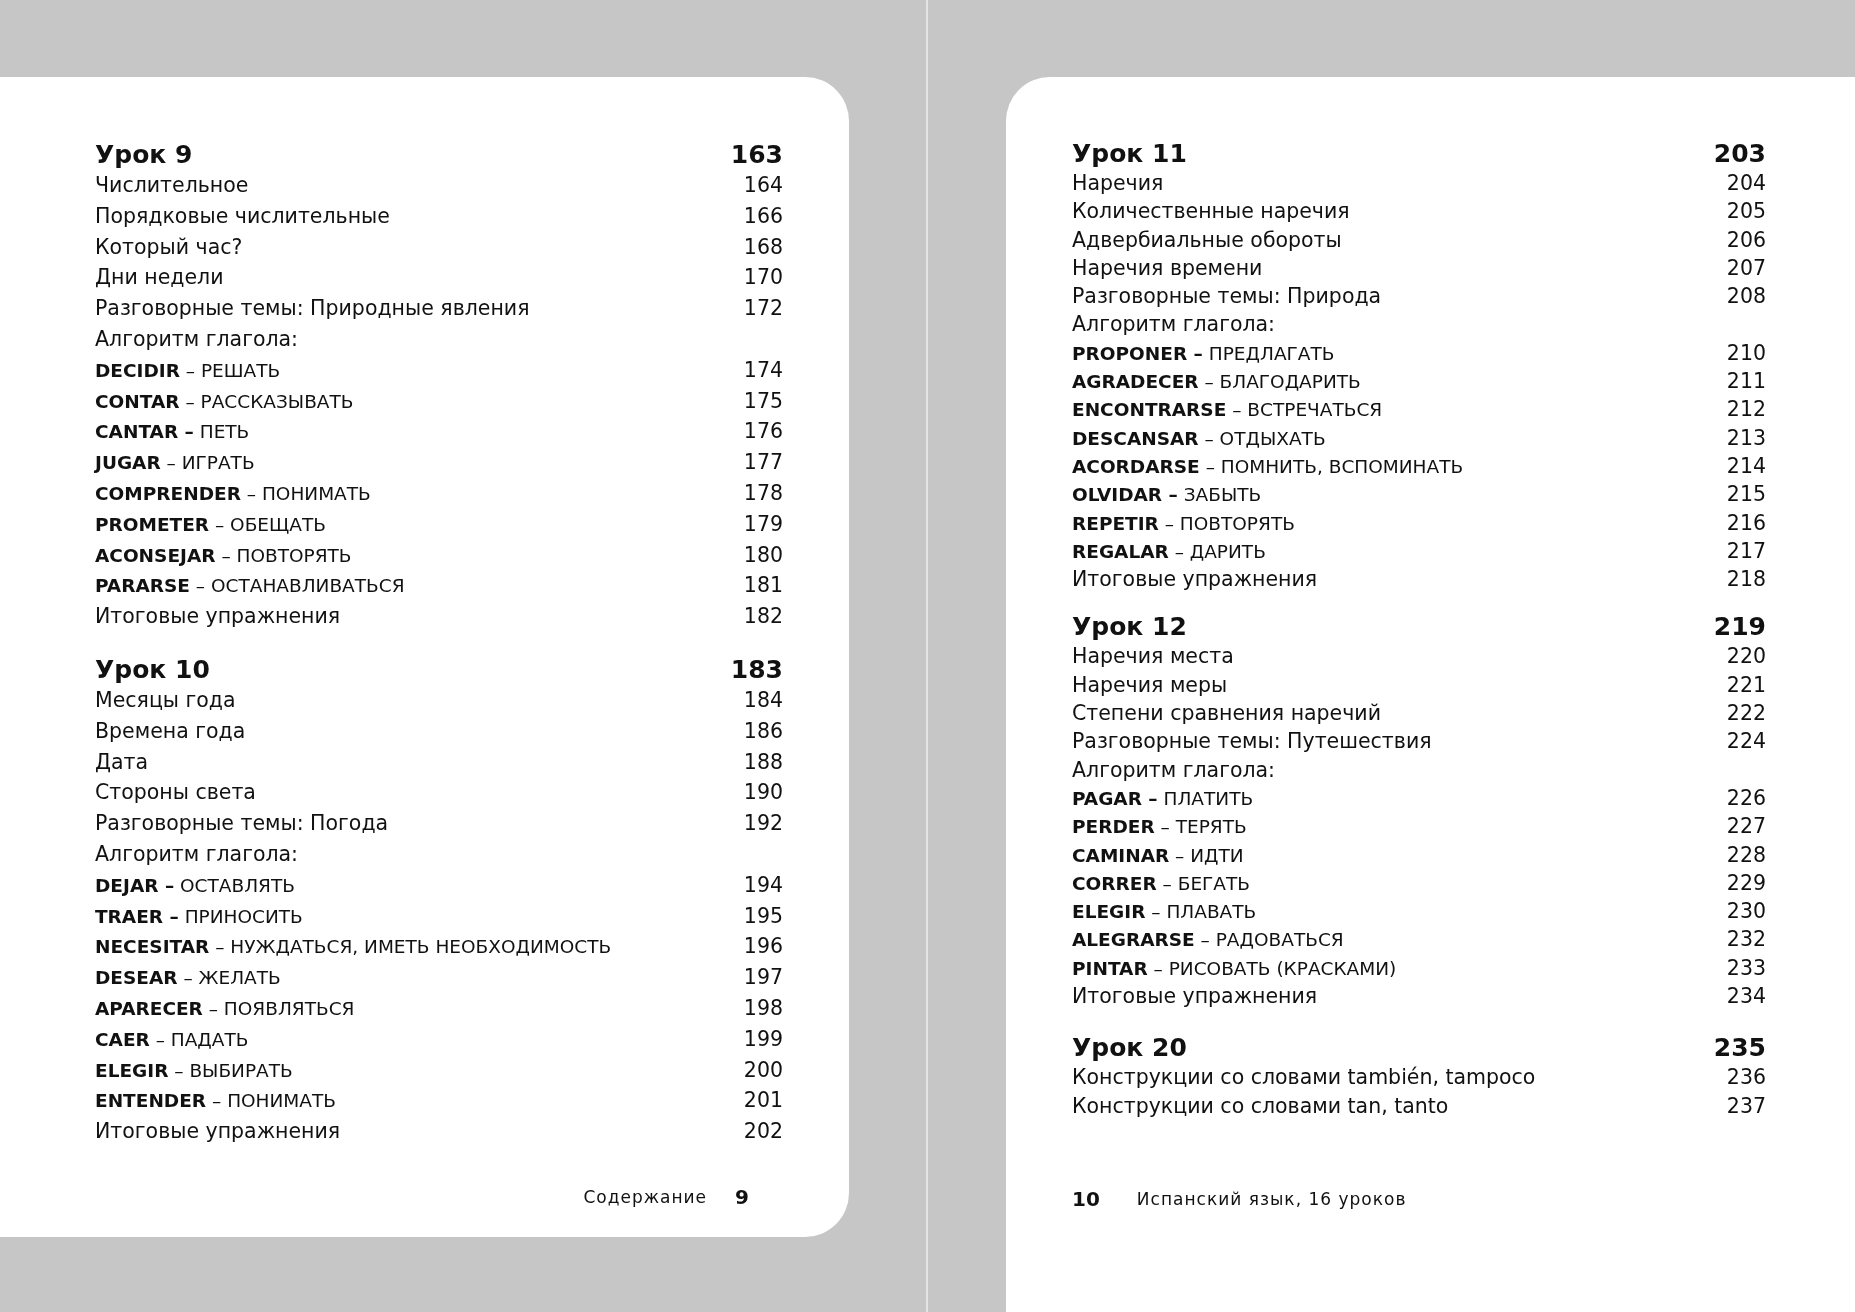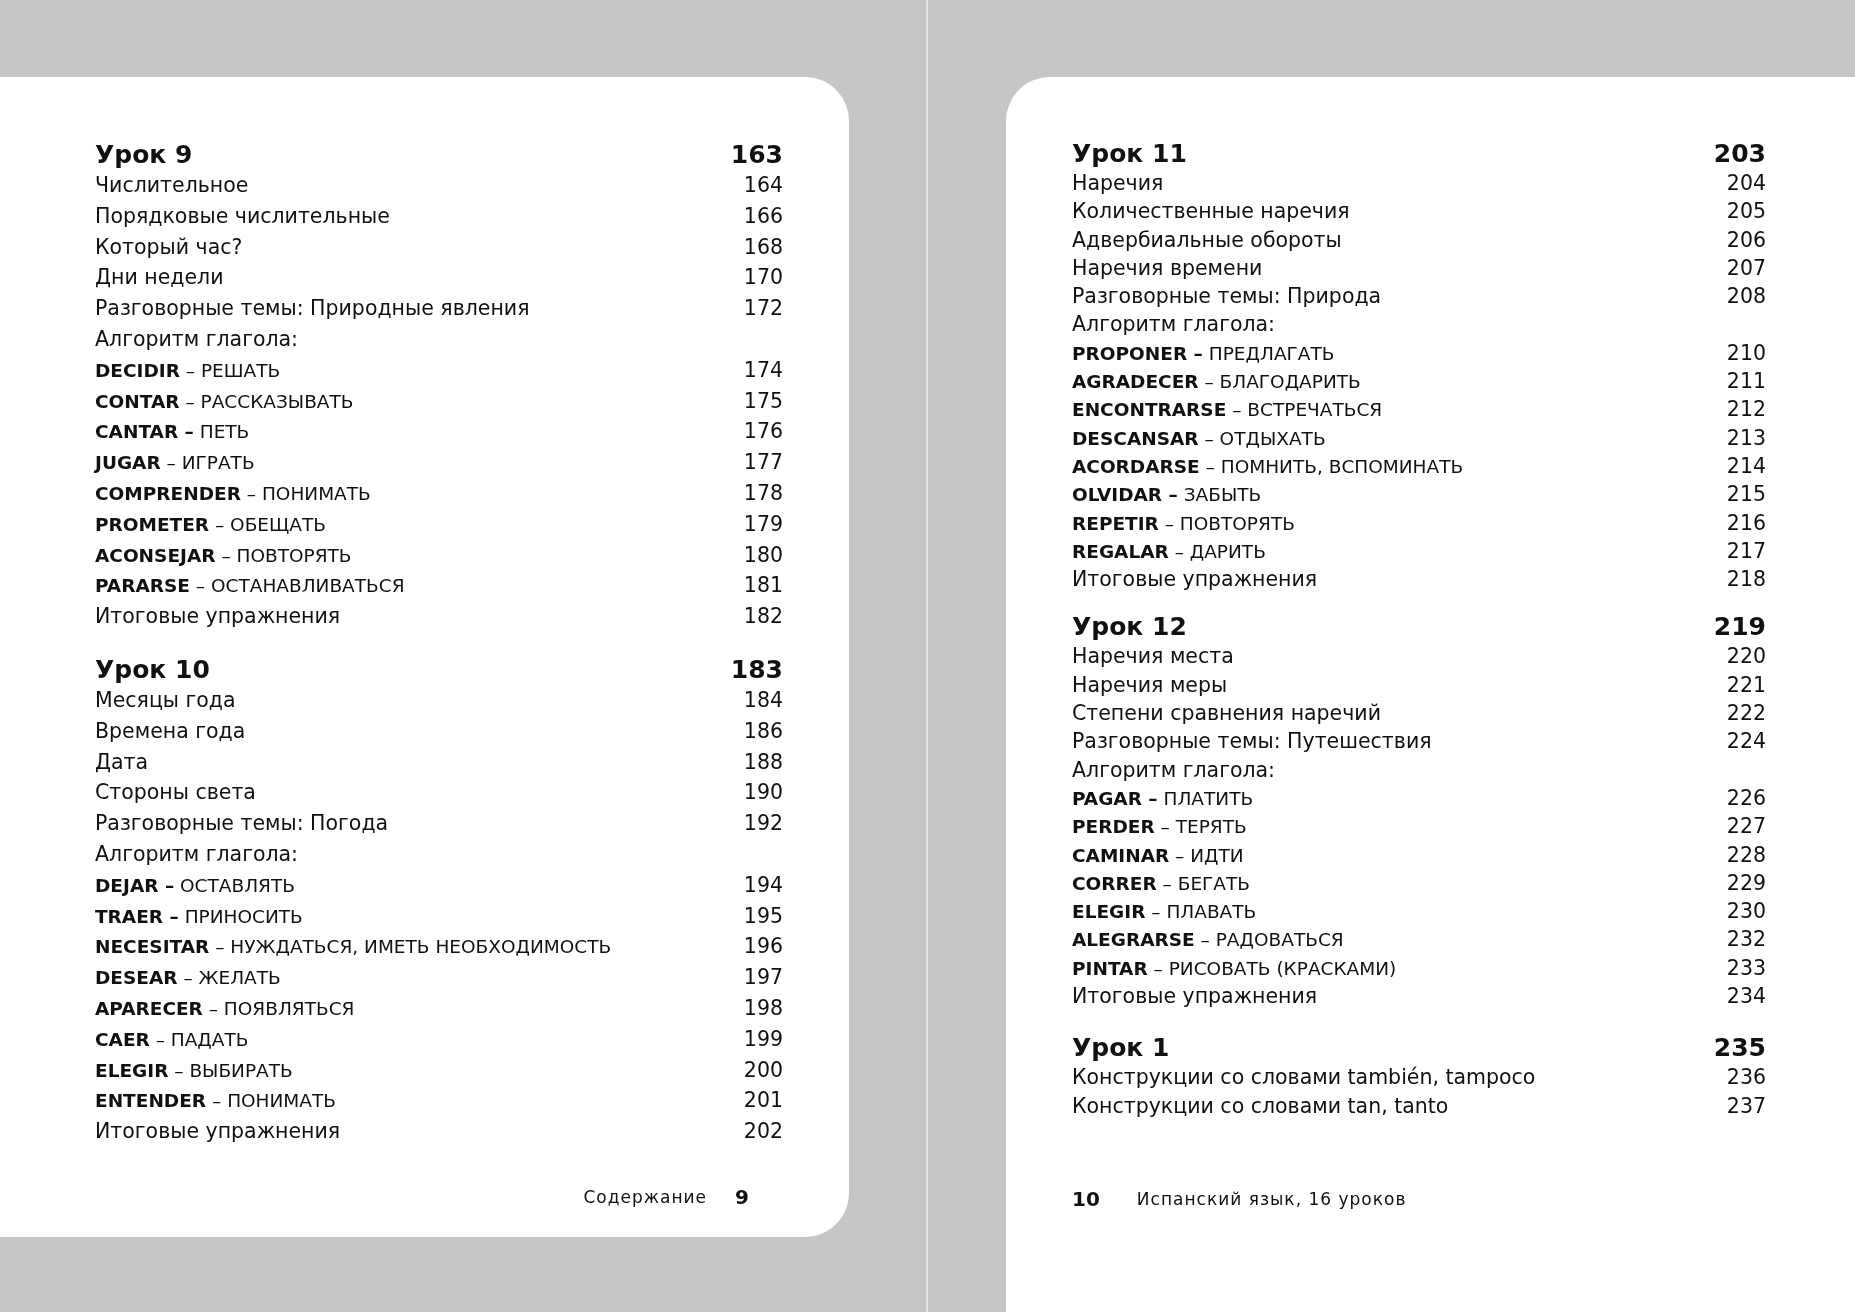--- a/index.html
+++ b/index.html
@@ -299,21 +299,21 @@
         <span class="num">233</span>
       </div>
     <div class="row">
         <span>Итоговые упражнения</span>
         <span class="num">234</span>
       </div>
 
     <div class="gap-right2"></div>
 
     <div class="row lesson">
-        <span>Урок 1</span>
+        <span>Урок 20</span>
         <span class="num">235</span>
       </div>
     <div class="row">
         <span>Конструкции со словами también, tampoco</span>
         <span class="num">236</span>
       </div>
     <div class="row">
         <span>Конструкции со словами tan, tanto</span>
         <span class="num">237</span>
       </div>

